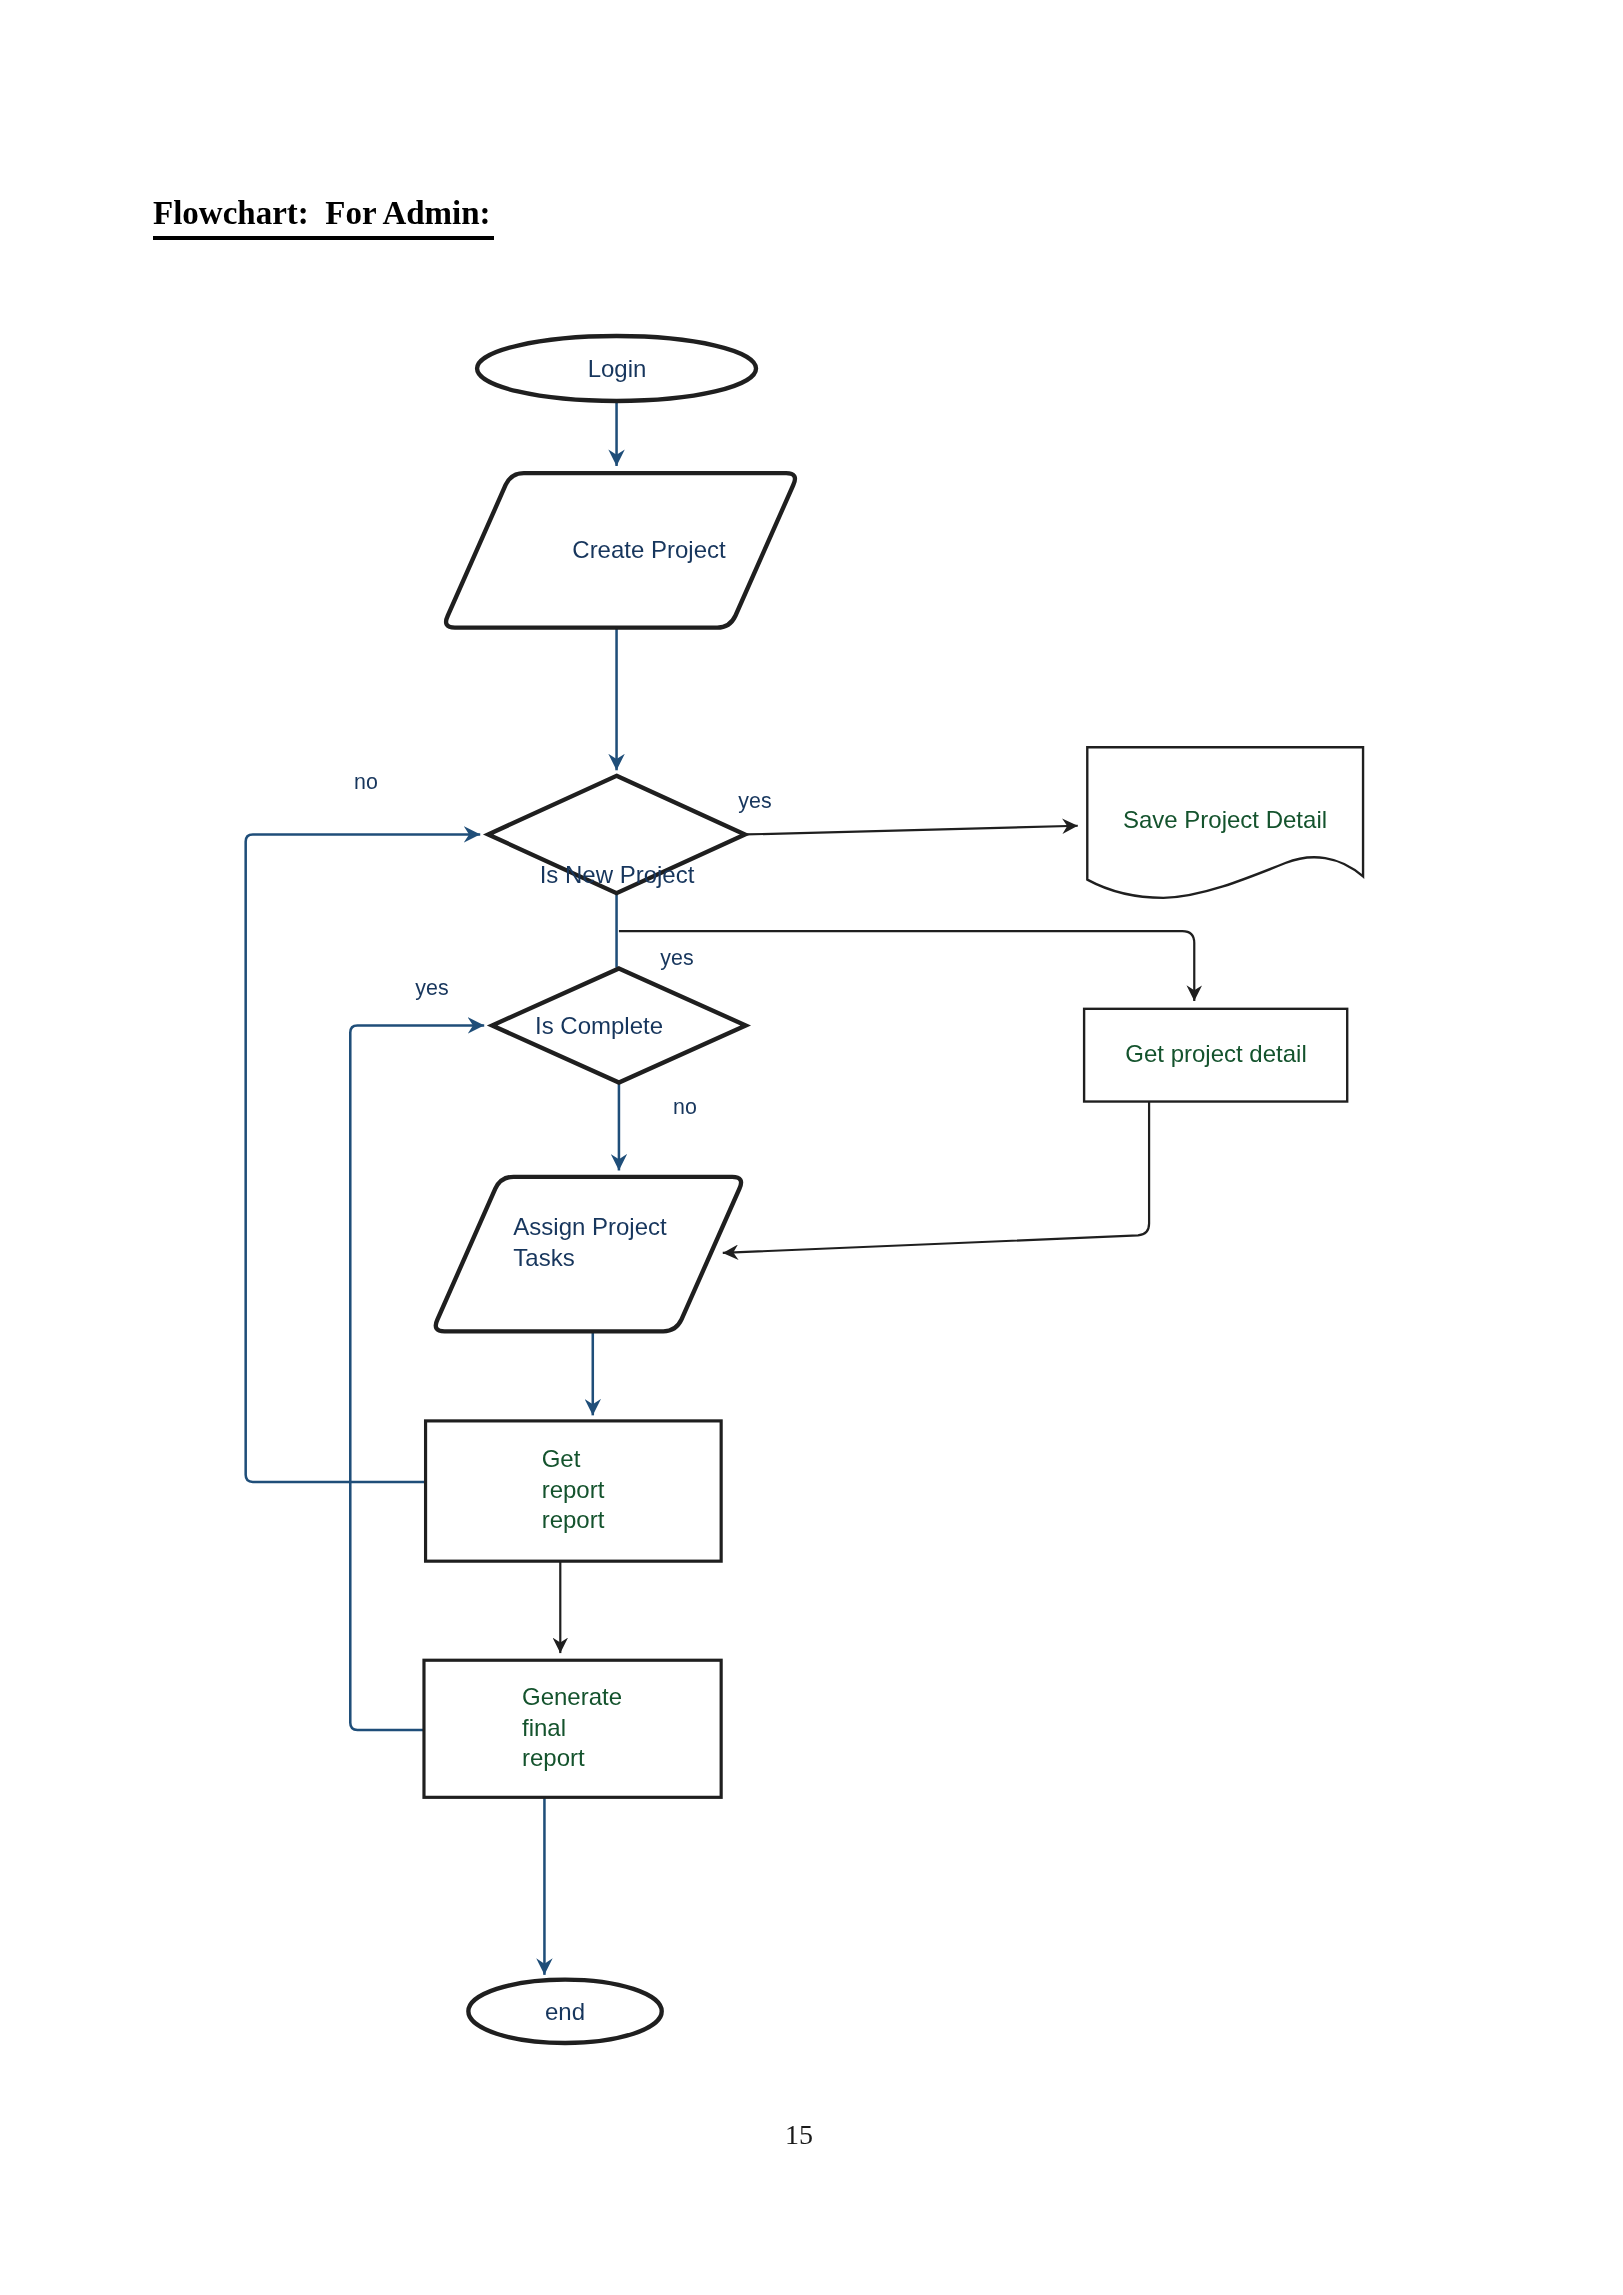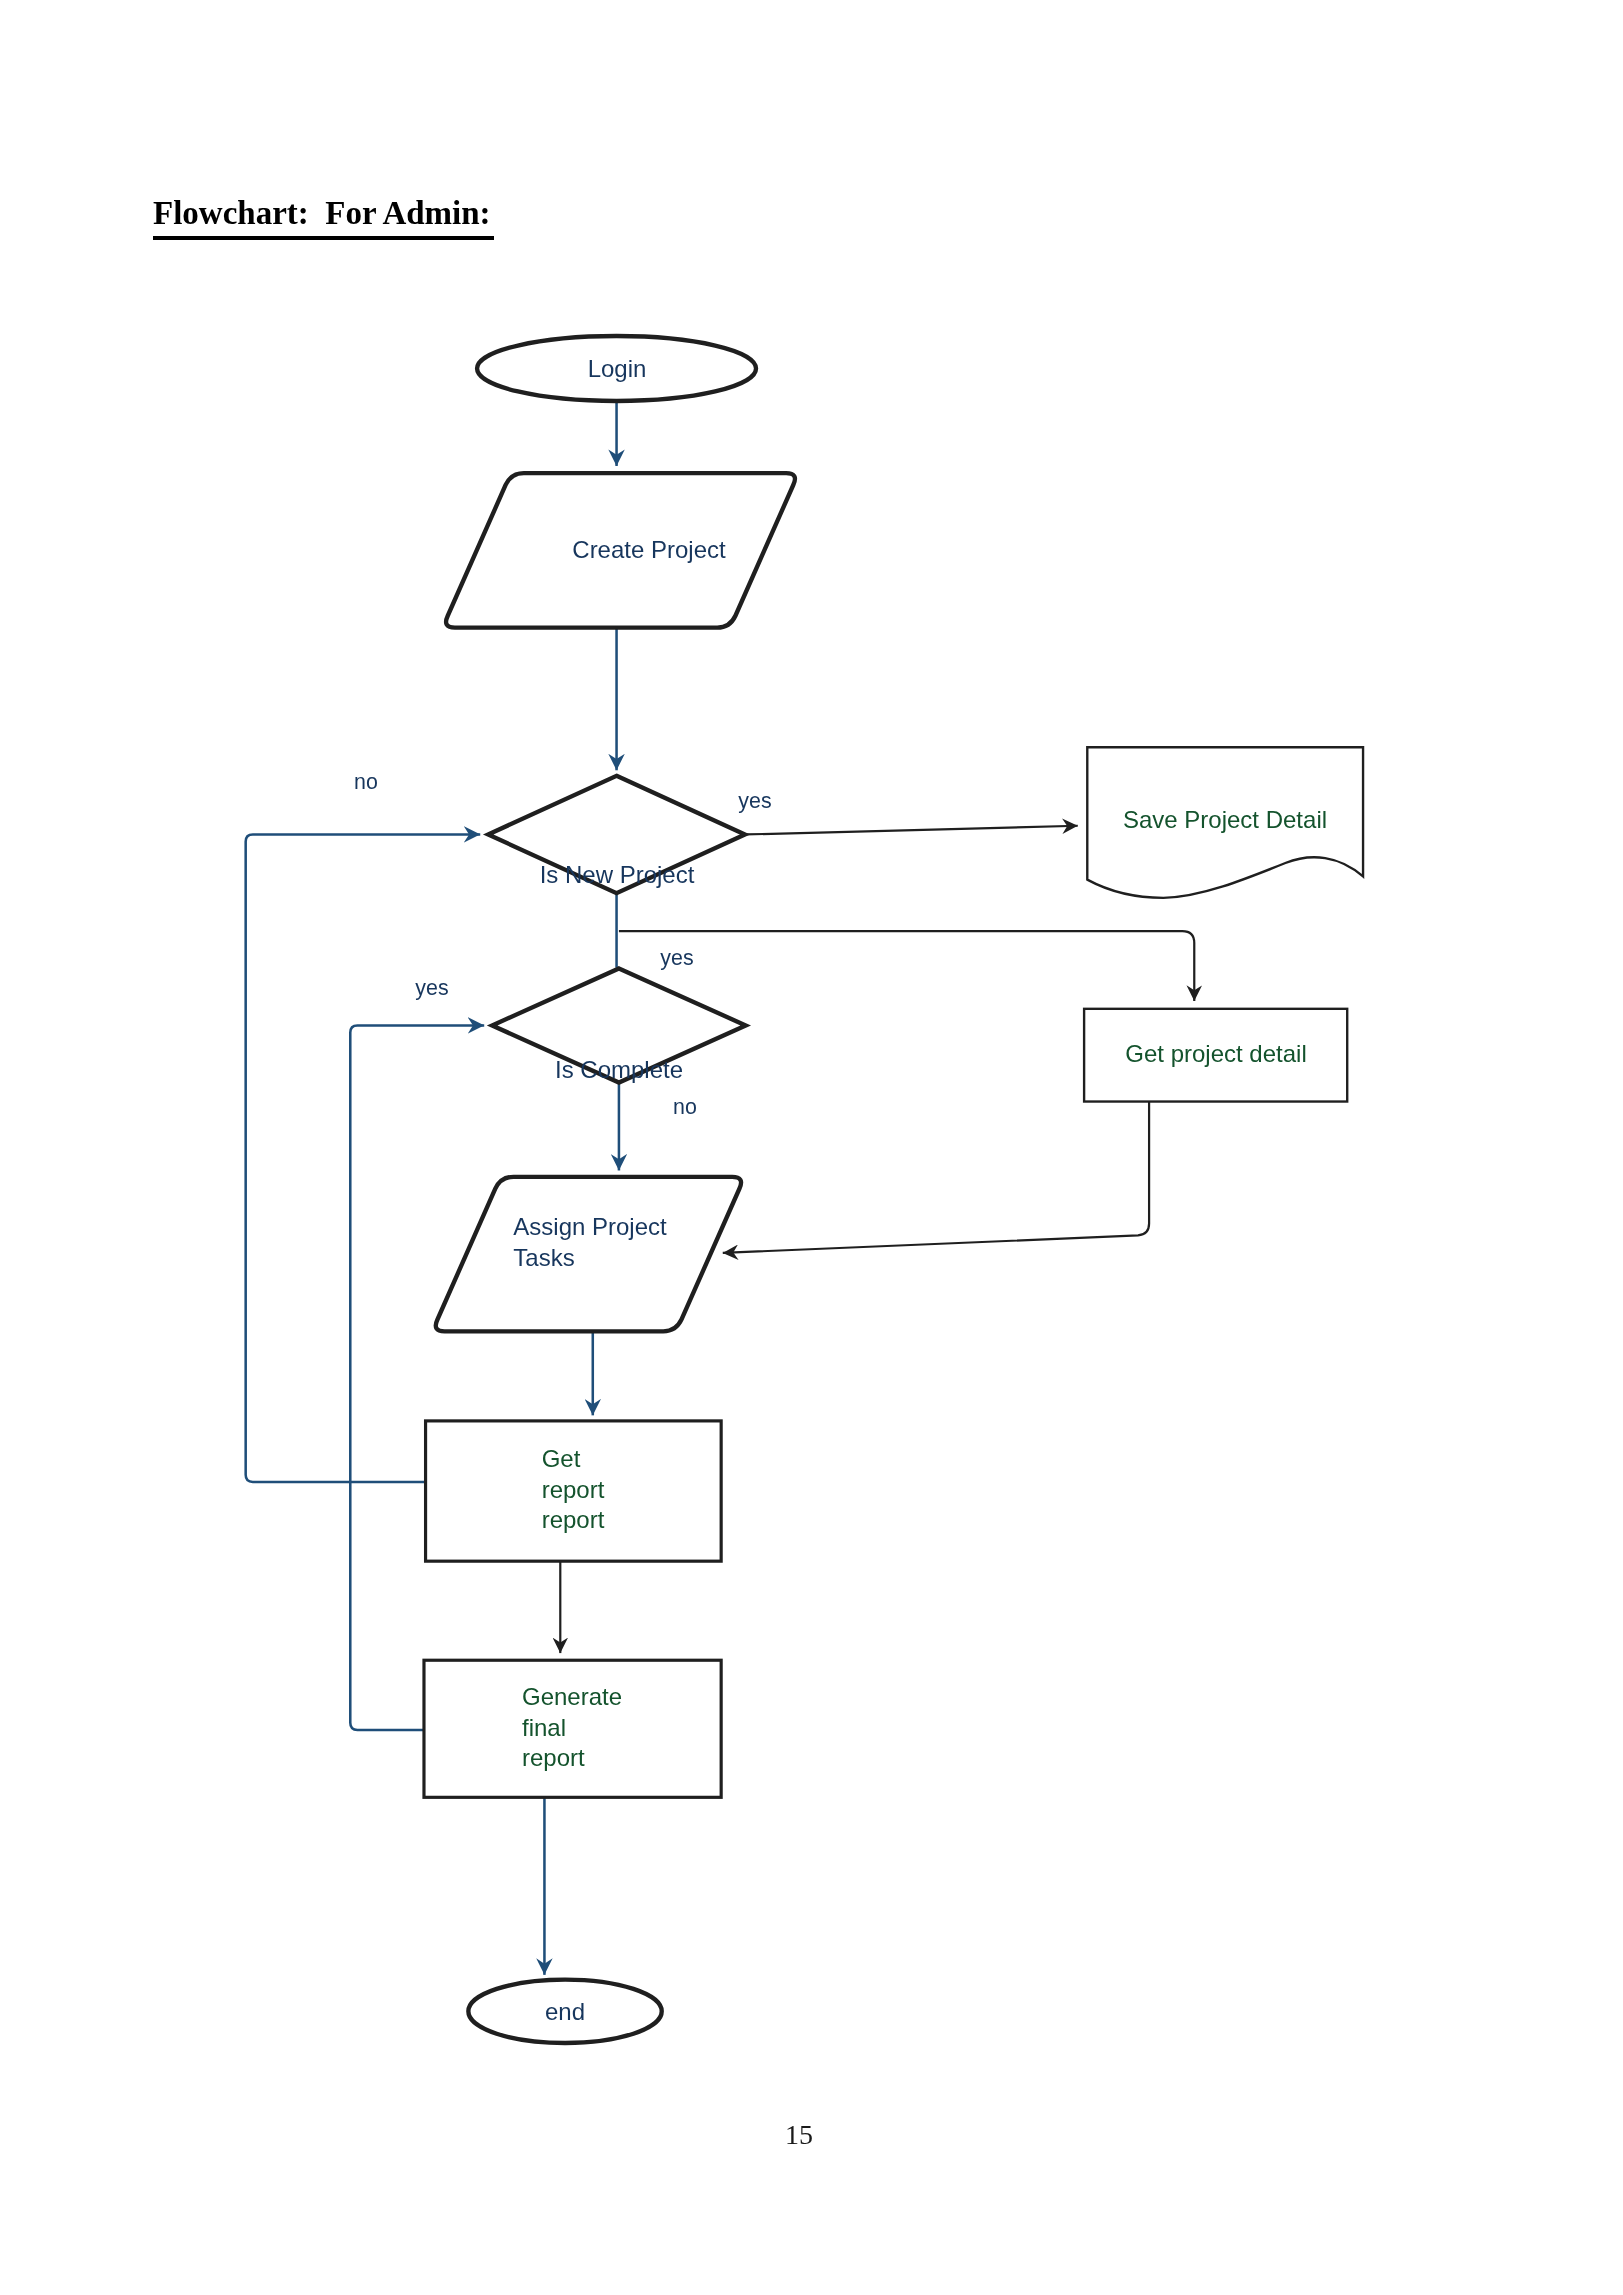--- a/index.html
+++ b/index.html
@@ -69,21 +69,21 @@
   </svg>
 
   <div class="lbl" style="left:617px;top:369px;">Login</div>
 
   <div class="lbl" style="left:617px;top:550px;margin-left:32px;">Create Project</div>
 
   <div class="lbl" style="left:617px;top:835px;margin-top:40px;">Is New Project</div>
 
   <div class="lbl black" style="left:1225px;top:820px;">Save Project Detail</div>
 
-  <div class="lbl" style="left:619px;top:1026px;margin-top:44px;">Is Complete</div>
+  <div class="lbl" style="left:599px;top:1026px;">Is Complete</div>
 
   <div class="lbl black" style="left:1216px;top:1054px;">Get project detail</div>
 
   <div class="lbl" style="left:590px;top:1243px;">
     <div>Assign Project</div>
     <div>Tasks</div>
   </div>
 
   <div class="lbl black" style="left:573px;top:1490px;">
     <div>Get</div>

